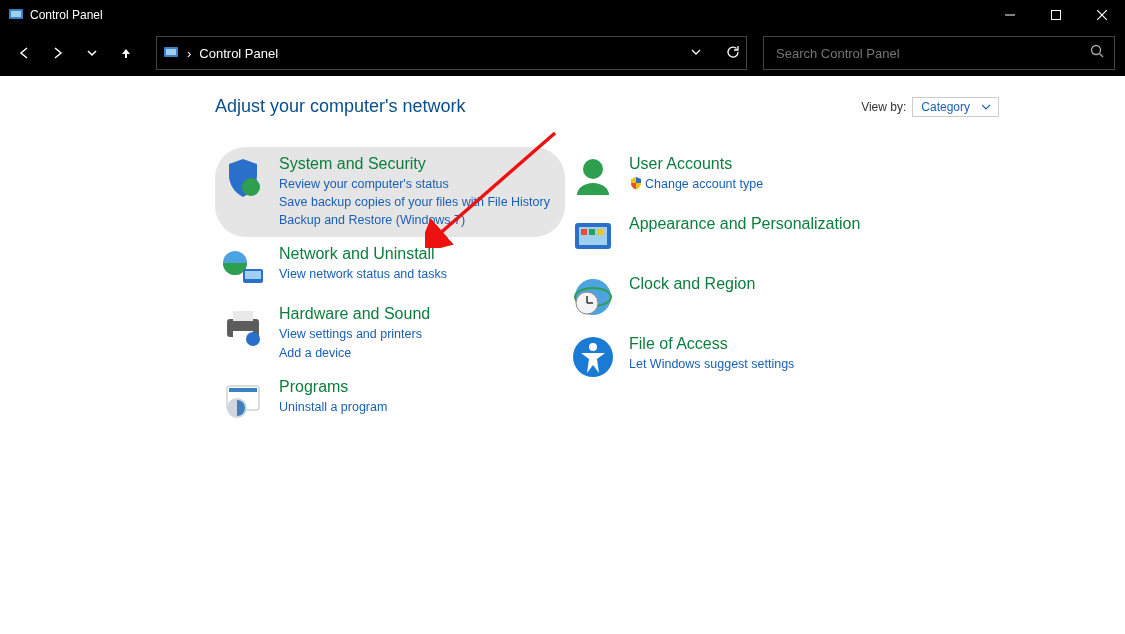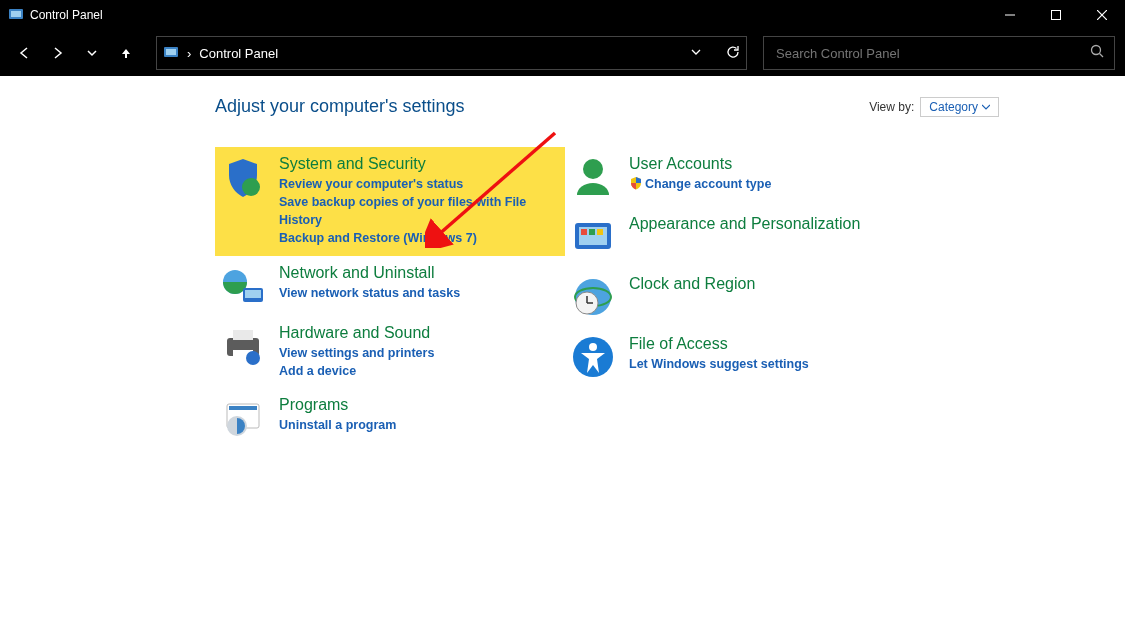--- a/index.html
+++ b/index.html
@@ -114,57 +114,57 @@
     align-items:center;
     gap:6px;
     margin-right: 86px;
   }
   .viewby .dropdown {
     border: 1px solid #ccc;
     padding: 2px 8px;
     color: #1a5fb4;
     display:flex;
     align-items:center;
-    gap:4px;
+    gap:12px;
   }
   .categories {
     display: flex;
     gap: 0px;
     padding: 30px 0 0 215px;
   }
   .col {
     width: 350px;
   }
   .cat {
     display: flex;
     padding: 8px 6px;
     gap: 14px;
     align-items: flex-start;
   }
   .cat.highlight {
-    background: #fde047;
+    background: #e5e5e5;
+    border-radius: 31px;
   }
   .caticon {
     width: 44px;
     height: 44px;
     flex-shrink: 0;
     display:flex;align-items:center;justify-content:center;
   }
   .cat-body { font-size: 13px; }
   .cat-title {
     color: #0d7d3e;
     font-size: 16px;
     margin-bottom: 2px;
   }
   .sublink {
     color: #1a5fb4;
     font-size: 12.5px;
     line-height: 1.45;
     display:block;
-    font-weight:bold;
   }
   .arrow-annotation {
     position: absolute;
     top: 52px;
     left: 425px;
     pointer-events: none;
   }
   .shield-badge{
     display:inline-block;width:14px;height:14px;vertical-align:-2px;margin-right:2px;
   }
@@ -246,21 +246,21 @@
     <input type="text" placeholder="Search Control Panel" style="">
     <span><svg width="14" height="14">
           <circle cx="6" cy="6" r="4.5" fill="none" stroke="#aaa" stroke-width="1.3"></circle>
           <line x1="9.5" y1="9.5" x2="13" y2="13" stroke="#aaa" stroke-width="1.3"></line>
         </svg></span>
   </div>
 </div>
 
 <div class="content">
   <div class="header-row">
-    <h1>Adjust your computer's settings</h1>
+    <h1>Adjust your computer's network</h1>
     <div class="viewby">
       <span>View by:</span>
       <span class="dropdown">
         <span>Category</span>
         <svg width="8" height="8">
             <path d="M0 2 L4 6 L8 2" fill="none" stroke="#1a5fb4" stroke-width="1.2"></path>
           </svg>
       </span>
     </div>
   </div>

